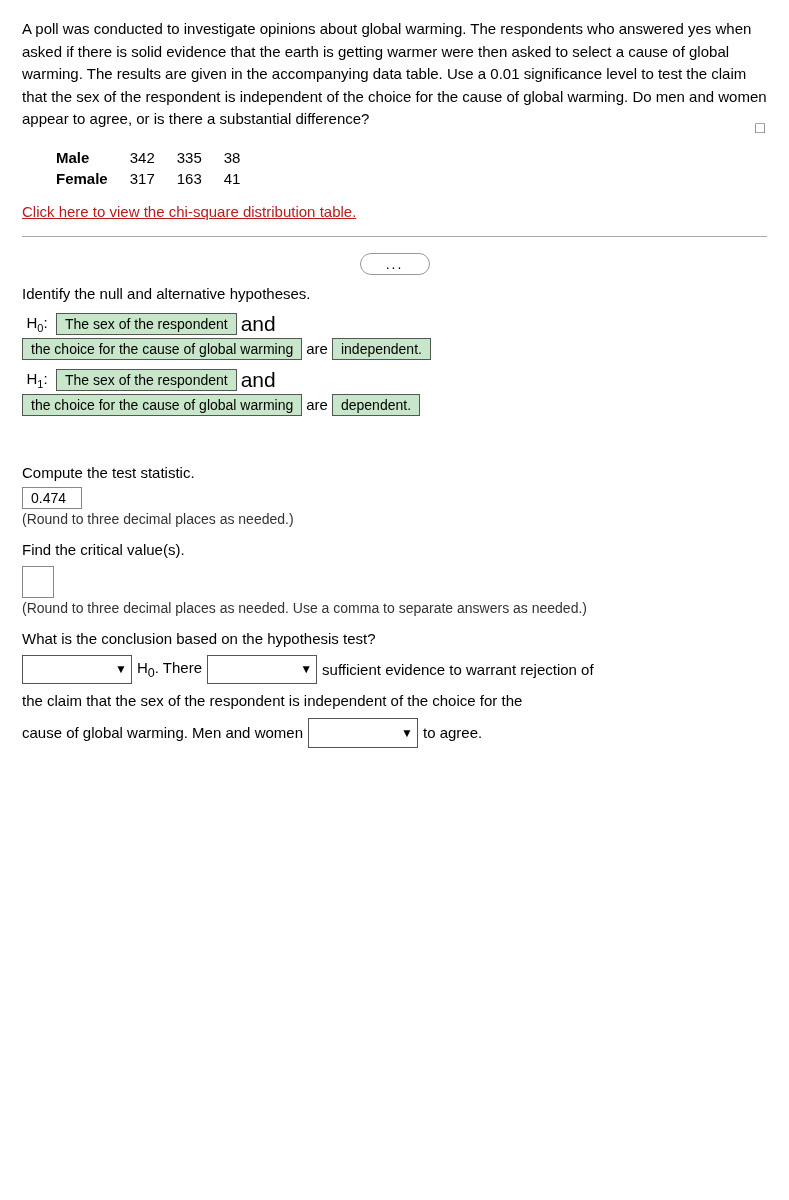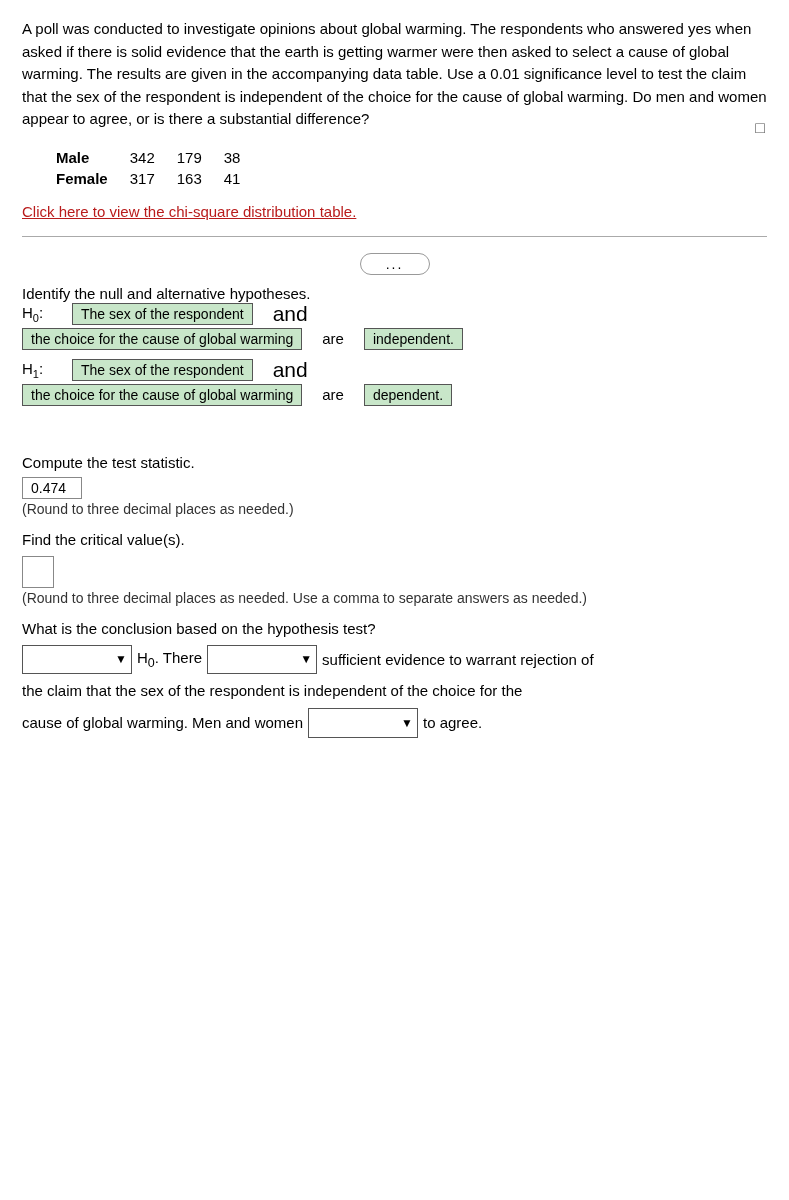--- a/index.html
+++ b/index.html
@@ -50,30 +50,32 @@
       border-radius: 12px;
       padding: 2px 14px;
       font-size: 14px;
       cursor: pointer;
       letter-spacing: 2px;
       width: 70px;
       text-align: center;
     }
     .section-title {
       font-size: 15px;
+      margin-bottom: 10px;
     }
     .hypothesis-block {
       margin-bottom: 8px;
     }
     .hyp-line {
       display: flex;
       align-items: center;
       flex-wrap: wrap;
       margin-bottom: 2px;
-      gap: 20px;
+      gap: 4px;
+      text-align: center;
     }
     .hyp-label {
       font-size: 15px;
       min-width: 30px;
     }
     .hyp-sub {
       font-size: 11px;
       vertical-align: sub;
     }
     .highlight-box {
@@ -176,21 +178,21 @@
 
 
 <span class="copy-icon">□</span>
 
 
 <table class="data-table">
   <tbody>
   <tr>
     <td class="row-label">Male</td>
     <td>342</td>
-    <td>179</td>
+    <td>335</td>
     <td>38</td>
   </tr>
   <tr>
     <td class="row-label">Female</td>
     <td>317</td>
     <td>163</td>
     <td>41</td>
   </tr>
 </tbody>
   </table>

